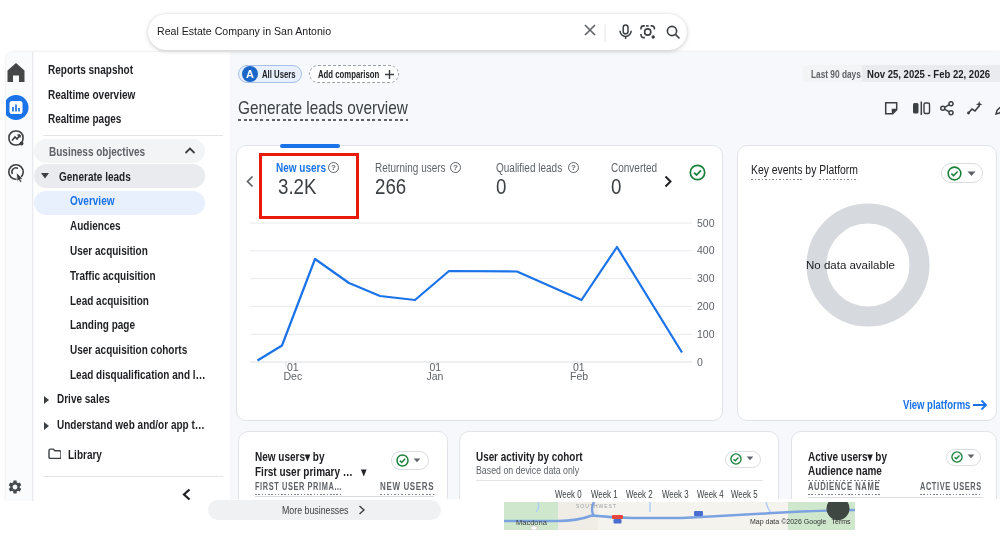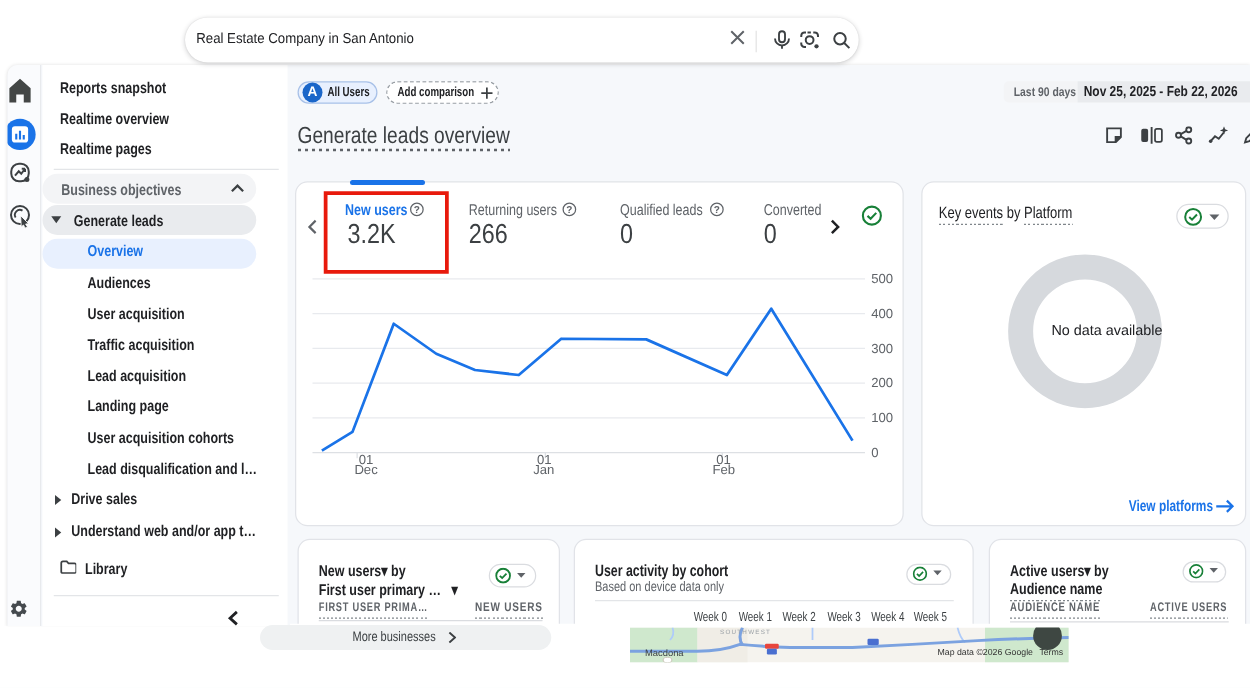--- a/index.html
+++ b/index.html
@@ -212,21 +212,21 @@
   <svg class="abs" style="left:947px;top:166px" width="15" height="15" viewBox="0 0 17 17">
     <circle cx="8.5" cy="8.5" r="7.2" fill="none" stroke="#188038" stroke-width="1.8"></circle>
     <path d="M5 8.7 L7.5 11 L12 6.3" fill="none" stroke="#188038" stroke-width="1.8"></path>
   </svg>
   <svg class="abs" style="left:967px;top:171px" width="9" height="6" viewBox="0 0 9 6">
       <path d="M0.5 0.5 L4.5 5 L8.5 0.5" fill="#5f6368"></path>
     </svg>
   <svg class="abs" style="left:806px;top:203px" width="124" height="124" viewBox="0 0 124 124">
     <circle cx="62" cy="62" r="51.5" fill="none" stroke="#d6d9dd" stroke-width="20"></circle>
   </svg>
-  <div class="abs" style="left:806px;top:259px;width:124px;text-align:right;font-size:11.5px;color:#202124">No data available</div>
+  <div class="abs" style="left:806px;top:259px;width:124px;text-align:left;font-size:11.5px;color:#202124">No data available</div>
   <div class="t s76" style="left:903px;top:398px;font-size:12.5px;font-weight:bold;color:#1a73e8">View platforms</div>
   <svg class="abs" style="left:972px;top:399px" width="16" height="12" viewBox="0 0 16 12">
       <path d="M1 6 H14 M9.5 1.5 L14 6 L9.5 10.5" fill="none" stroke="#1a73e8" stroke-width="1.8"></path>
     </svg>
 
   <div class="card" style="left:238px;top:431px;width:210px;height:80px"></div>
   <div class="t s80" style="left:255px;top:449px;font-size:12.5px;font-weight:bold;color:#202124">New users▾ by</div>
   <div class="t s80" style="left:255px;top:464px;font-size:12.5px;font-weight:bold;color:#202124">First user primary …&nbsp;&nbsp;&nbsp;▾</div>
   <div class="abs" style="left:391px;top:451px;width:38px;height:19px;border:1px solid #dadce0;border-radius:10px;background:#fff"></div>
   <svg class="abs" style="left:396px;top:454px" width="13" height="13" viewBox="0 0 17 17">

